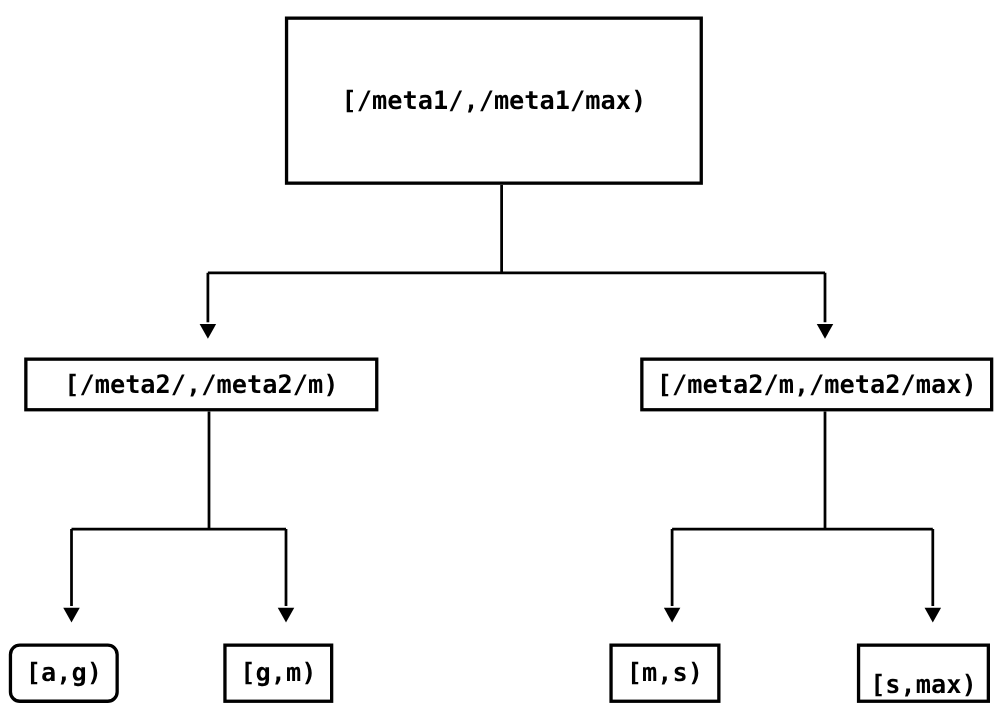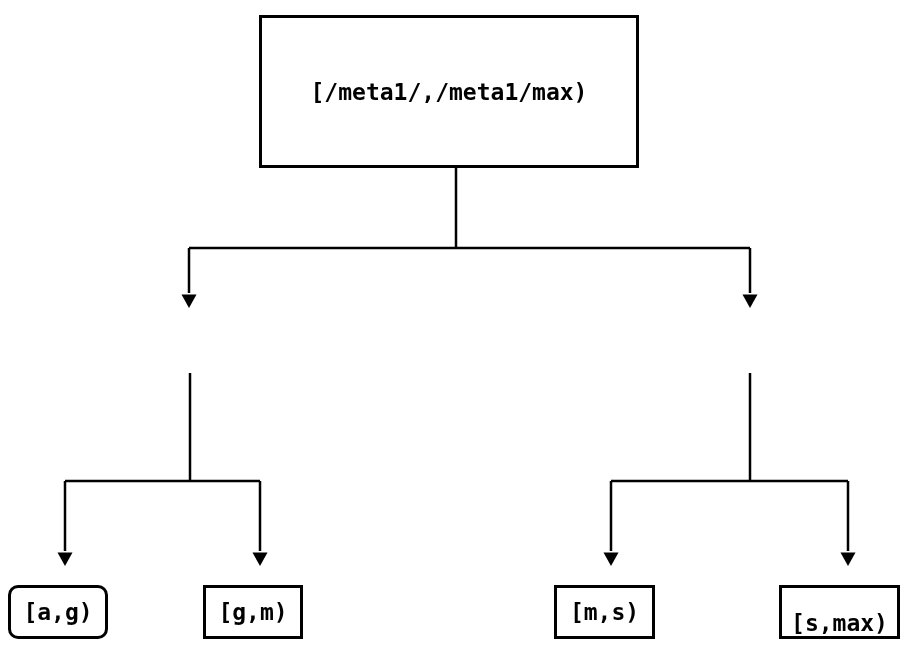--- a/index.html
+++ b/index.html
@@ -87,21 +87,27 @@
     <polygon class="arrowhead" points="603.5,552.5 618.5,552.5 611,566"></polygon>
 
     <path class="edge-line" d="M848,481 L848,551"></path>
     <polygon class="arrowhead" points="840.5,552.5 855.5,552.5 848,566"></polygon>
   </svg>
 
   <div class="node node-root">
     <span>[/meta1/,/meta1/max)</span>
   </div>
 
+  <div class="node node-mid-l">
+    <span>[/meta2/,/meta2/m)</span>
+  </div>
 
+  <div class="node node-mid-r">
+    <span>[/meta2/m,/meta2/max)</span>
+  </div>
 
   <div class="node node-leaf-1">
     <span>[a,g)</span>
   </div>
 
   <div class="node node-leaf-3">
     <span>[m,s)</span>
   </div>
 
   <div class="node node-leaf-2">

